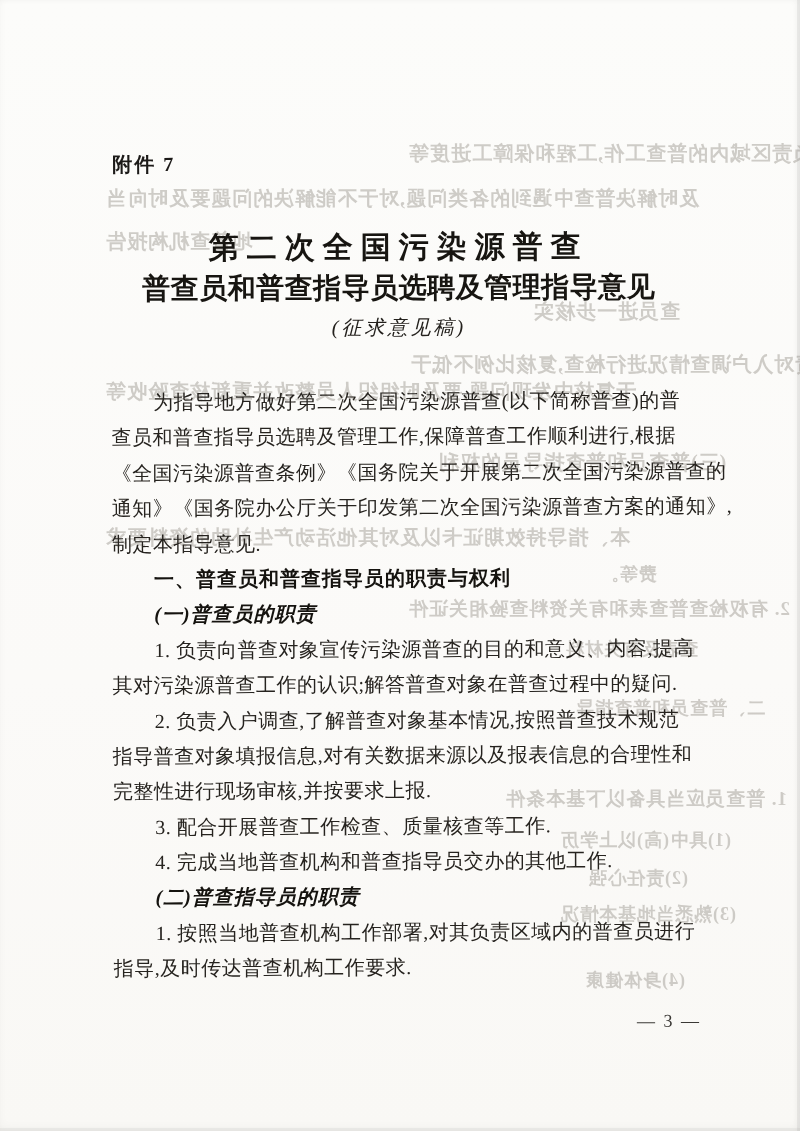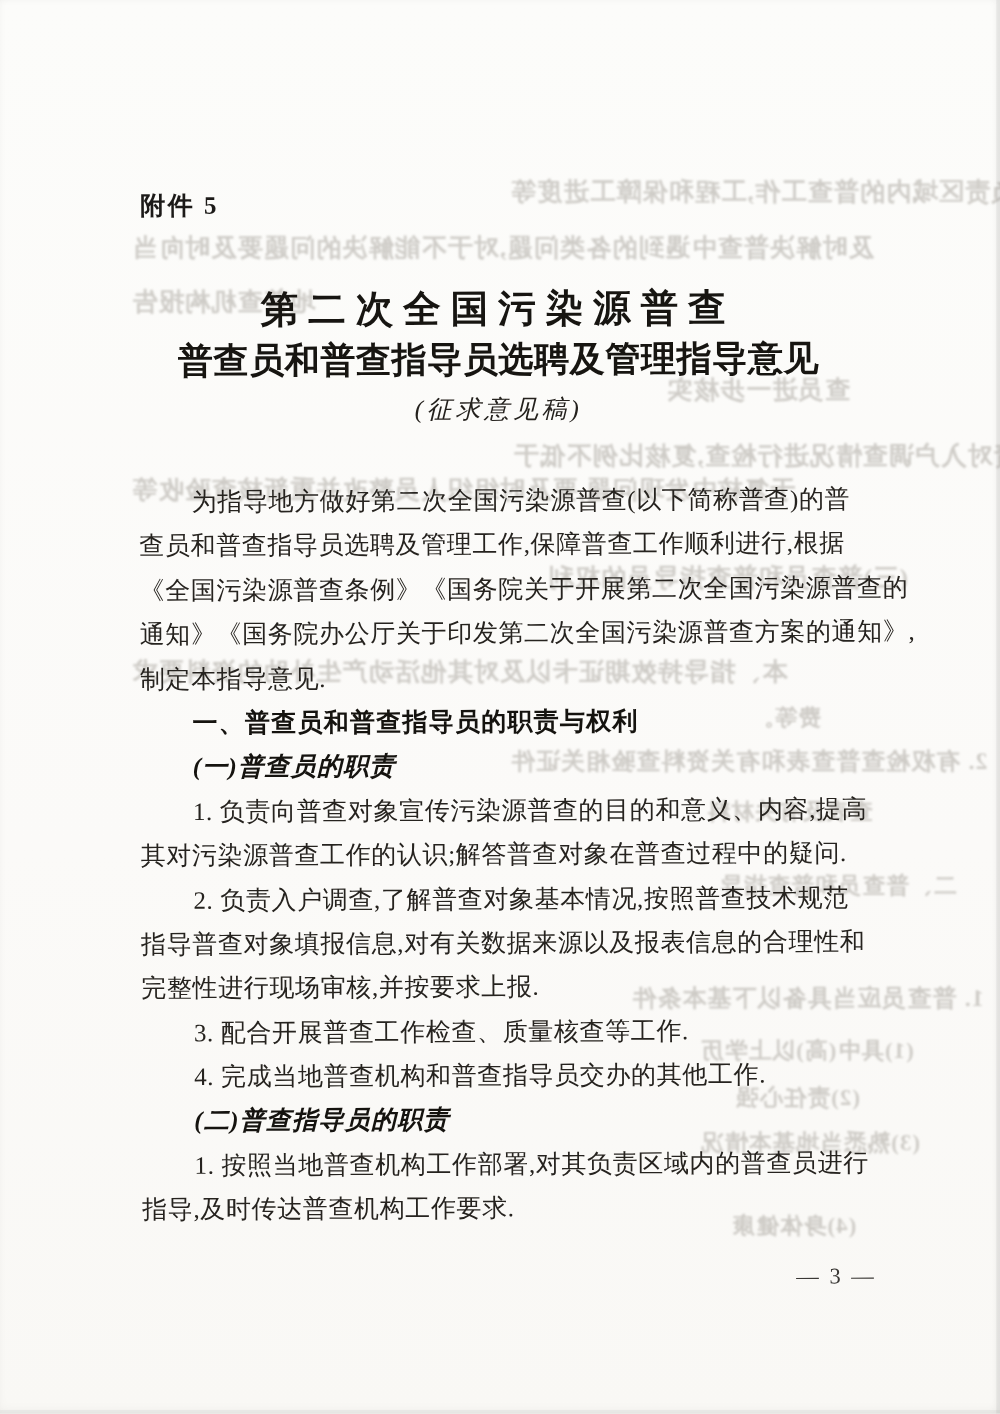--- a/index.html
+++ b/index.html
@@ -78,21 +78,21 @@
       <span class="ghost" style="left: 575px; top: 696px; font-size: 18px;">二、普查员和普查指导</span>
       <span class="ghost" style="left: 505px; top: 786px; font-size: 19px;">1. 普查员应当具备以下基本条件</span>
       <span class="ghost" style="left: 560px; top: 828px; font-size: 18px;">(1)具中(高)以上学历</span>
       <span class="ghost" style="left: 588px; top: 866px; font-size: 18px;">(2)责任心强</span>
       <span class="ghost" style="left: 560px; top: 902px; font-size: 18px;">(3)熟悉当地基本情况</span>
       <span class="ghost" style="left: 585px; top: 968px; font-size: 18px;">(4)身体健康</span>
     </div>
 
   <div class="content">
 
-    <div class="attachment">附件 5</div>
+    <div class="attachment">附件 7</div>
 
     <div class="title1">第二次全国污染源普查</div>
     <div class="title2">普查员和普查指导员选聘及管理指导意见</div>
     <div class="subtitle">(征求意见稿)</div>
 
     <div class="doc-body">
       <div class="bline indent">为指导地方做好第二次全国污染源普查(以下简称普查)的普</div>
       <div class="bline flush">查员和普查指导员选聘及管理工作,保障普查工作顺利进行,根据</div>
       <div class="bline flush">《全国污染源普查条例》《国务院关于开展第二次全国污染源普查的</div>
       <div class="bline flush">通知》《国务院办公厅关于印发第二次全国污染源普查方案的通知》,</div>

